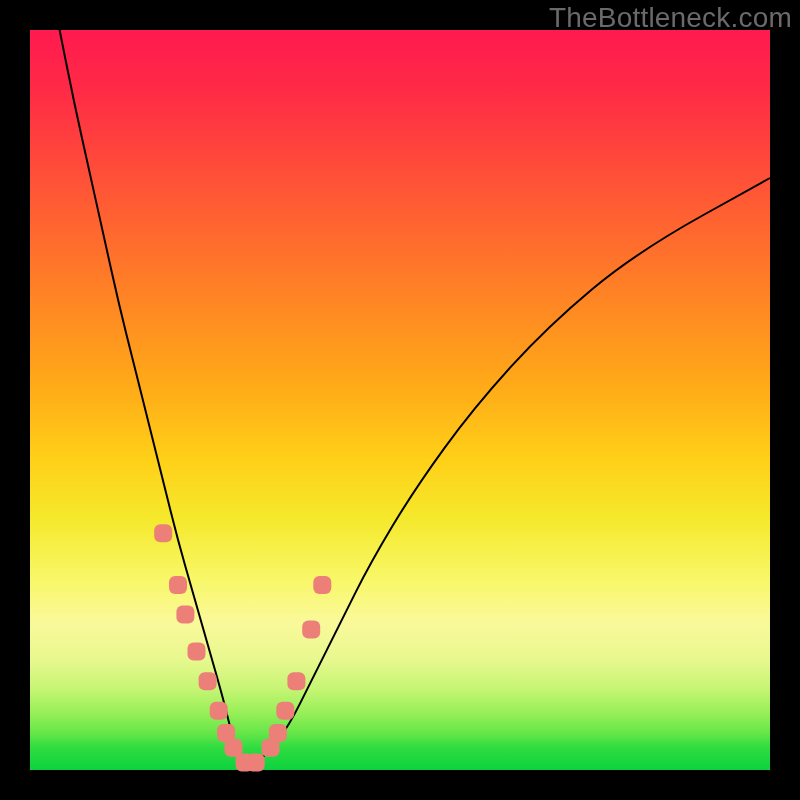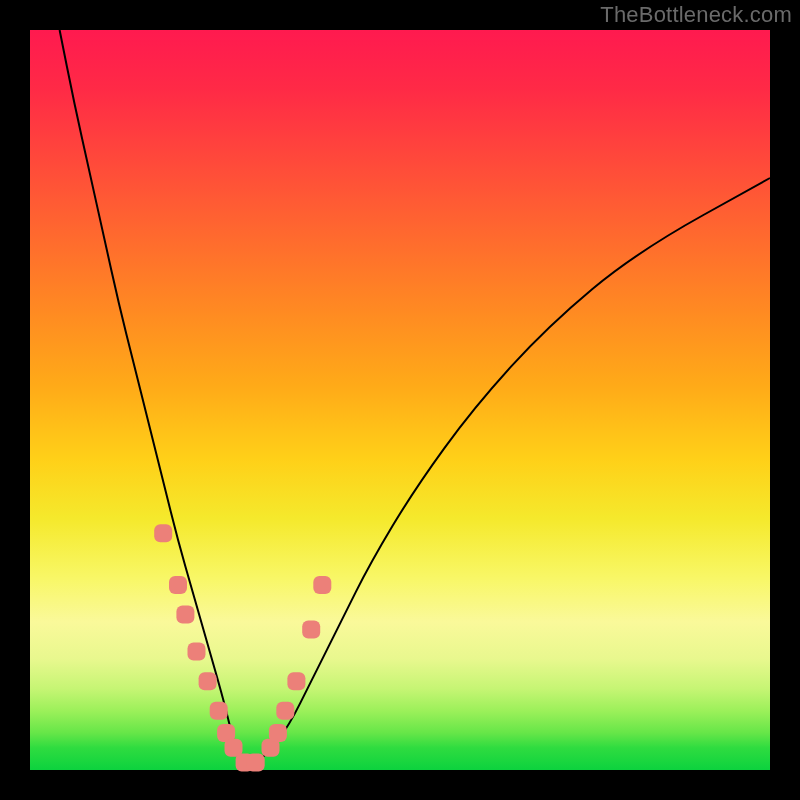--- a/index.html
+++ b/index.html
@@ -42,21 +42,21 @@
       #66e648 95%,
       #2fdc40 97%,
       #0cd23e 100%
     );
   }
   .watermark {
     position: absolute;
     top: 2px;
     right: 8px;
     color: #6a6a6a;
-    font-size: 22px;
+    font-size: 28px;
     letter-spacing: 0.2px;
     font-weight: 400;
     user-select: none;
   }
   svg.curve {
     position: absolute;
     left: 0;
     top: 0;
     width: 740px;
     height: 740px;

